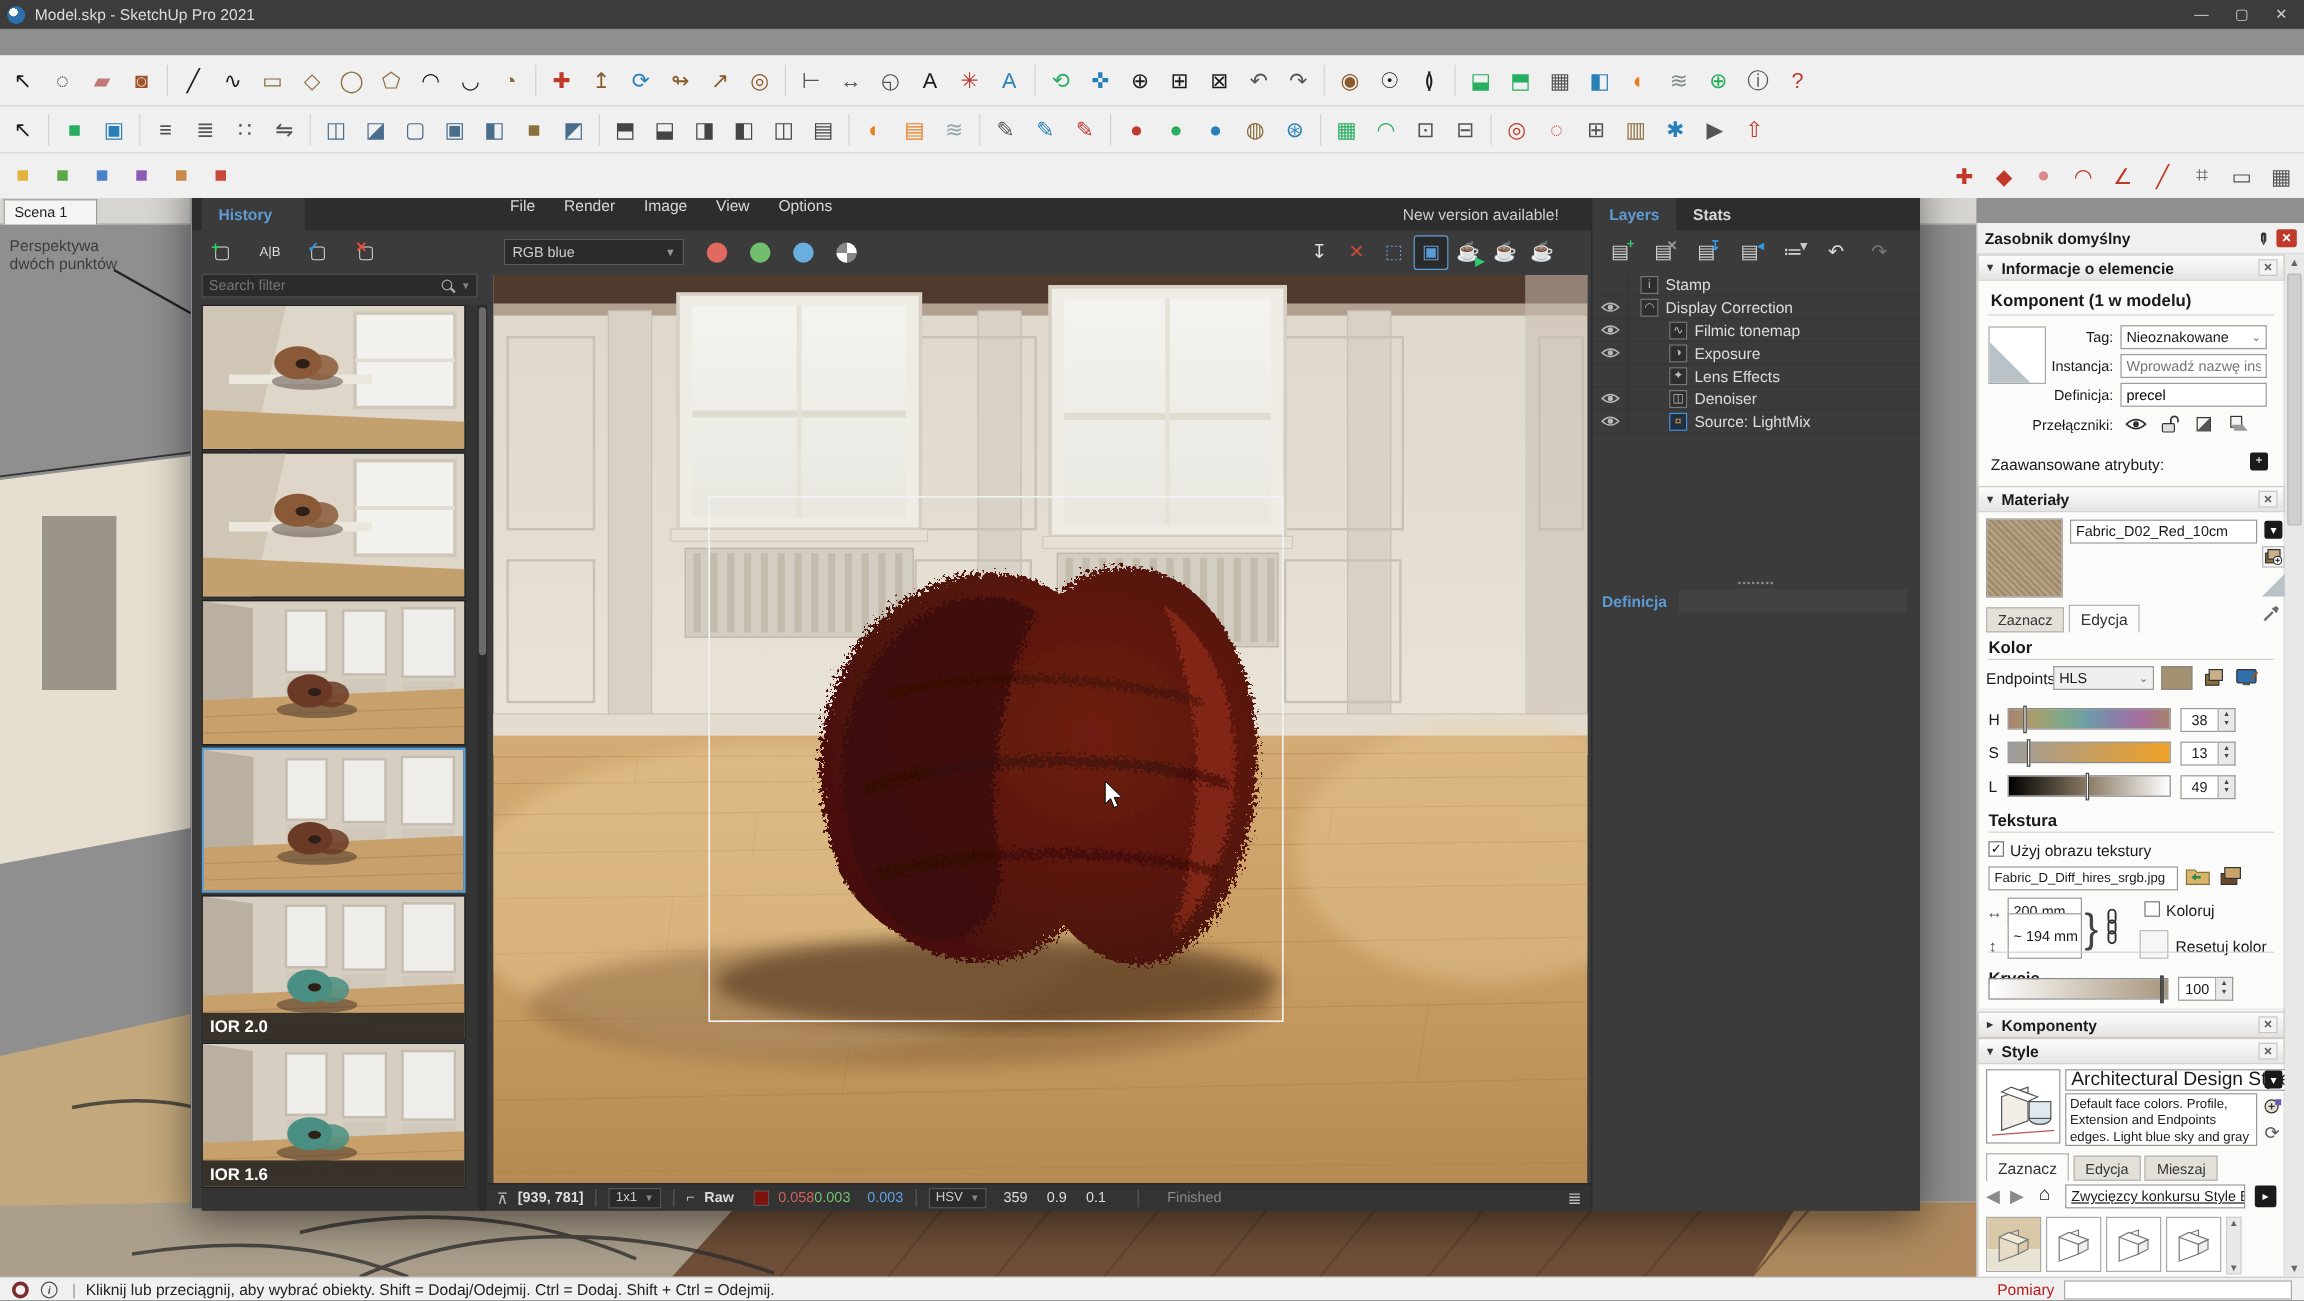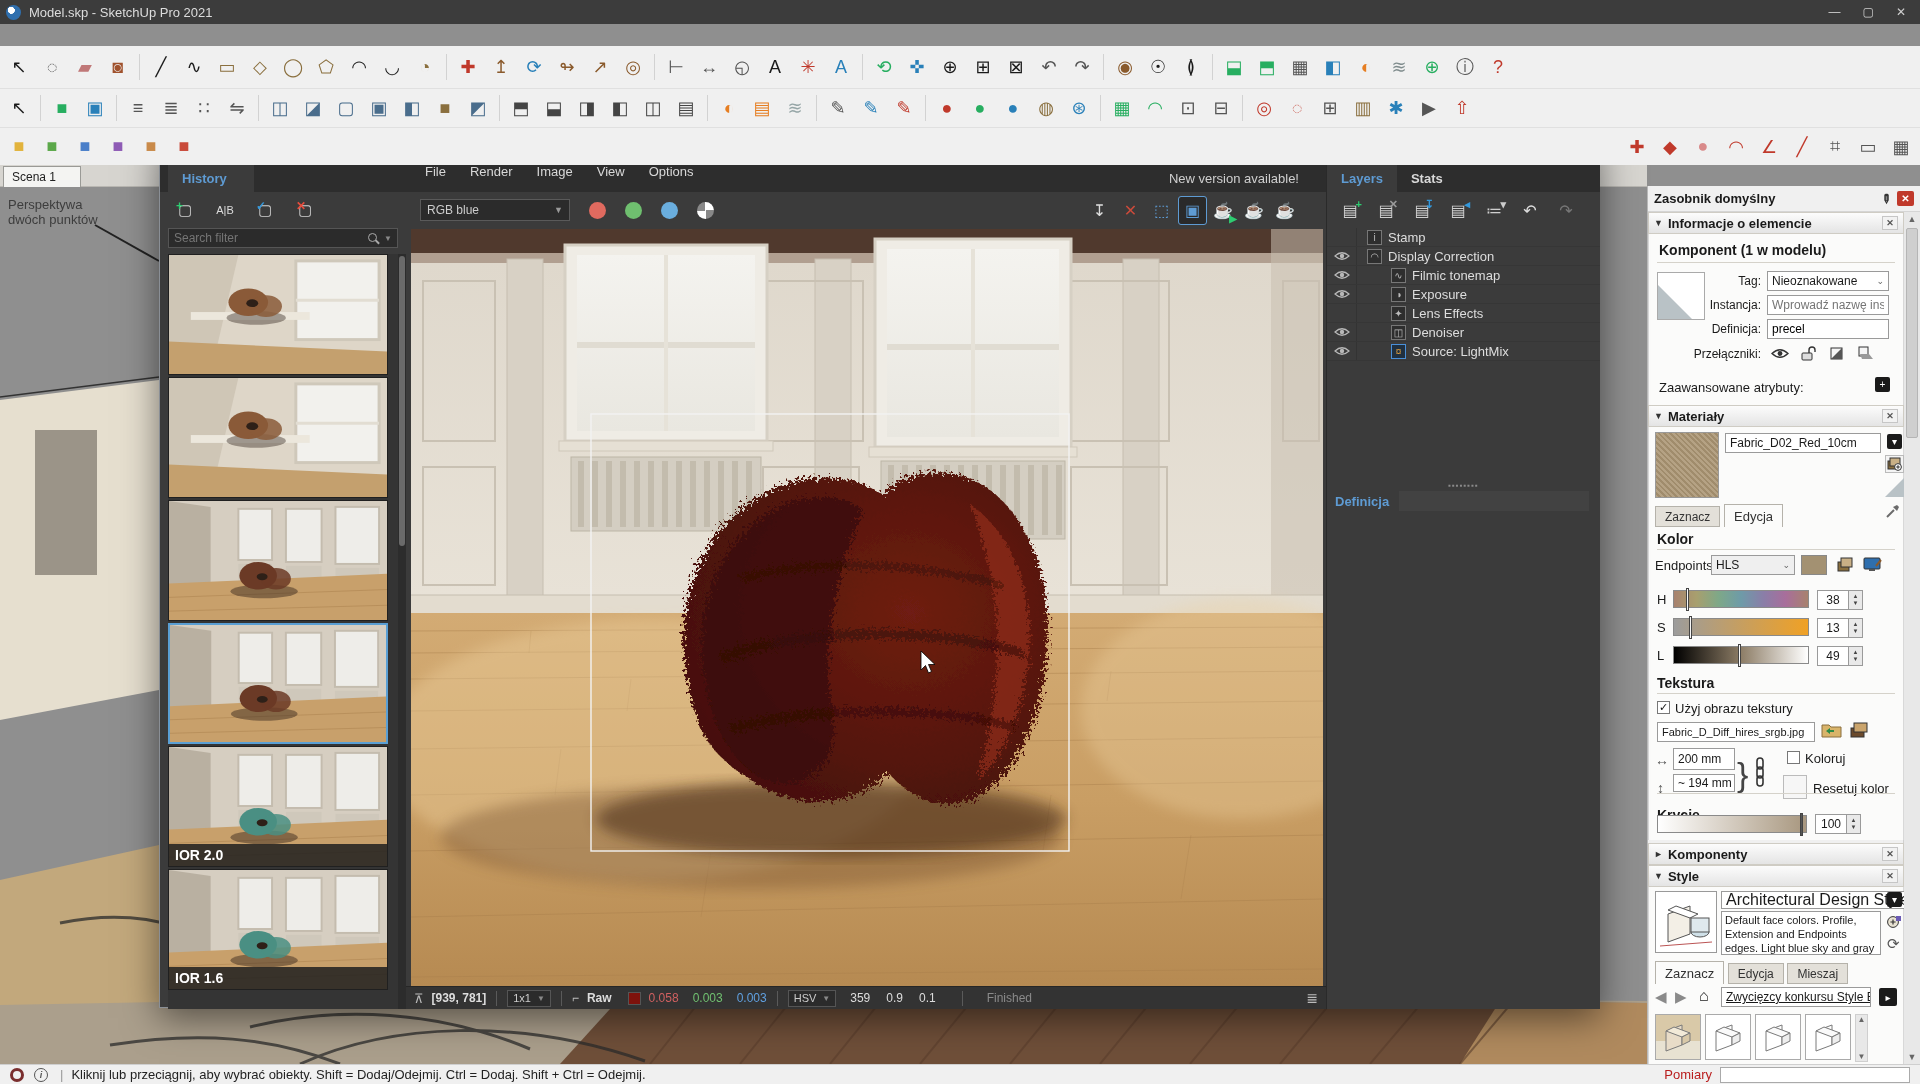--- a/index.html
+++ b/index.html
@@ -62,21 +62,21 @@
 #hist-scroll{position:absolute;right:0;top:62px;width:8px;height:755px;background:#2c2c2c}
 #hist-scroll .sthumb{position:absolute;left:1px;top:2px;width:6px;height:290px;background:#6a6a6a;border-radius:3px}
 
 #render{position:absolute;left:251px;top:93px;width:912px;height:757px;background:#222}
 #render svg{display:block}
 
 #vfb-status{position:absolute;left:246px;top:850px;width:920px;height:23px;background:#333;border-top:1px solid #262626;display:flex;align-items:center;font-size:12px;color:#ddd;padding:0 8px}
 .vsep{width:1px;height:15px;background:#5a5a5a;margin:0 10px}
 .sdd{height:17px;background:#2b2b2b;border:1px solid #555;color:#ccc;font-size:11px;display:flex;align-items:center;padding:0 5px;gap:6px}
 #swatch-cur{width:13px;height:13px;background:#7e120c;border:1px solid #555;margin:0 8px}
-.rv{color:#d06060;margin-right:14px}.gv{color:#70c070;margin-right:14px}.bv{color:#60a0e0}
+.rv{color:#d06060;}.gv{color:#70c070;margin-right:14px}.bv{color:#60a0e0}
 .hsv{margin-right:16px}
 #vfb-state{color:#8a8a8a;margin-left:14px}
 #stats-ico{margin-left:auto;color:#bbb;font-size:14px}
 
 #layers{position:absolute;left:1166px;top:28px;width:274px;height:845px;background:#3b3b3b;border-left:1px solid #2a2a2a}
 #layers-tabs{height:28px;background:#2d2d2d;display:flex}
 #layers-toolbar{height:36px;display:flex;align-items:center;gap:10px;padding-left:10px}
 .lbtn{position:relative;width:26px;height:24px;display:flex;align-items:center;justify-content:center;font-size:16px;color:#c9c9c9}
 .lbtn .bd{position:absolute;right:1px;top:0;font-size:11px;font-weight:bold}
 .lrow{height:19px;display:flex;align-items:center;border-bottom:1px solid #363636;font-size:13px;color:#ddd}
@@ -455,21 +455,21 @@
         </span>
         <span style="position:absolute;left:200px;top:294px">
           <svg width="20" height="18" viewBox="0 0 20 18">
               <rect x="2" y="7" width="13" height="9" fill="#6b4a2c" stroke="#333"></rect>
               <rect x="5" y="2" width="13" height="9" fill="#caa46c" stroke="#333"></rect>
             </svg>
         </span>
         <span style="position:absolute;left:6px;top:325px;color:#555;font-size:14px">↔</span>
         <div class="inp" style="position:absolute;left:24px;top:321px;width:62px;height:22px">200 mm</div>
         <span style="position:absolute;left:8px;top:353px;color:#555;font-size:14px">↕</span>
-        <div class="inp" style="position:absolute;left:24px;top:347px;width:62px;height:18px">~ 194 mm</div>
+        <div class="inp" style="position:absolute;left:24px;top:334px;width:62px;height:38px">~ 194 mm</div>
         <span style="position:absolute;left:88px;top:322px;font-size:34px;color:#444;line-height:50px">}</span>
         <span style="position:absolute;left:106px;top:330px">
           <svg width="10" height="30" viewBox="0 0 10 30">
               <rect x="2" y="1" width="6" height="11" rx="3" fill="none" stroke="#333" stroke-width="1.6"></rect>
               <rect x="2" y="10" width="6" height="11" rx="3" fill="none" stroke="#333" stroke-width="1.6"></rect>
               <rect x="2" y="19" width="6" height="10" rx="3" fill="none" stroke="#333" stroke-width="1.6"></rect>
             </svg>
         </span>
         <span class="cb" style="position:absolute;left:138px;top:324px"></span>
         <span style="position:absolute;left:156px;top:324px;font-size:13px">Koloruj</span>

